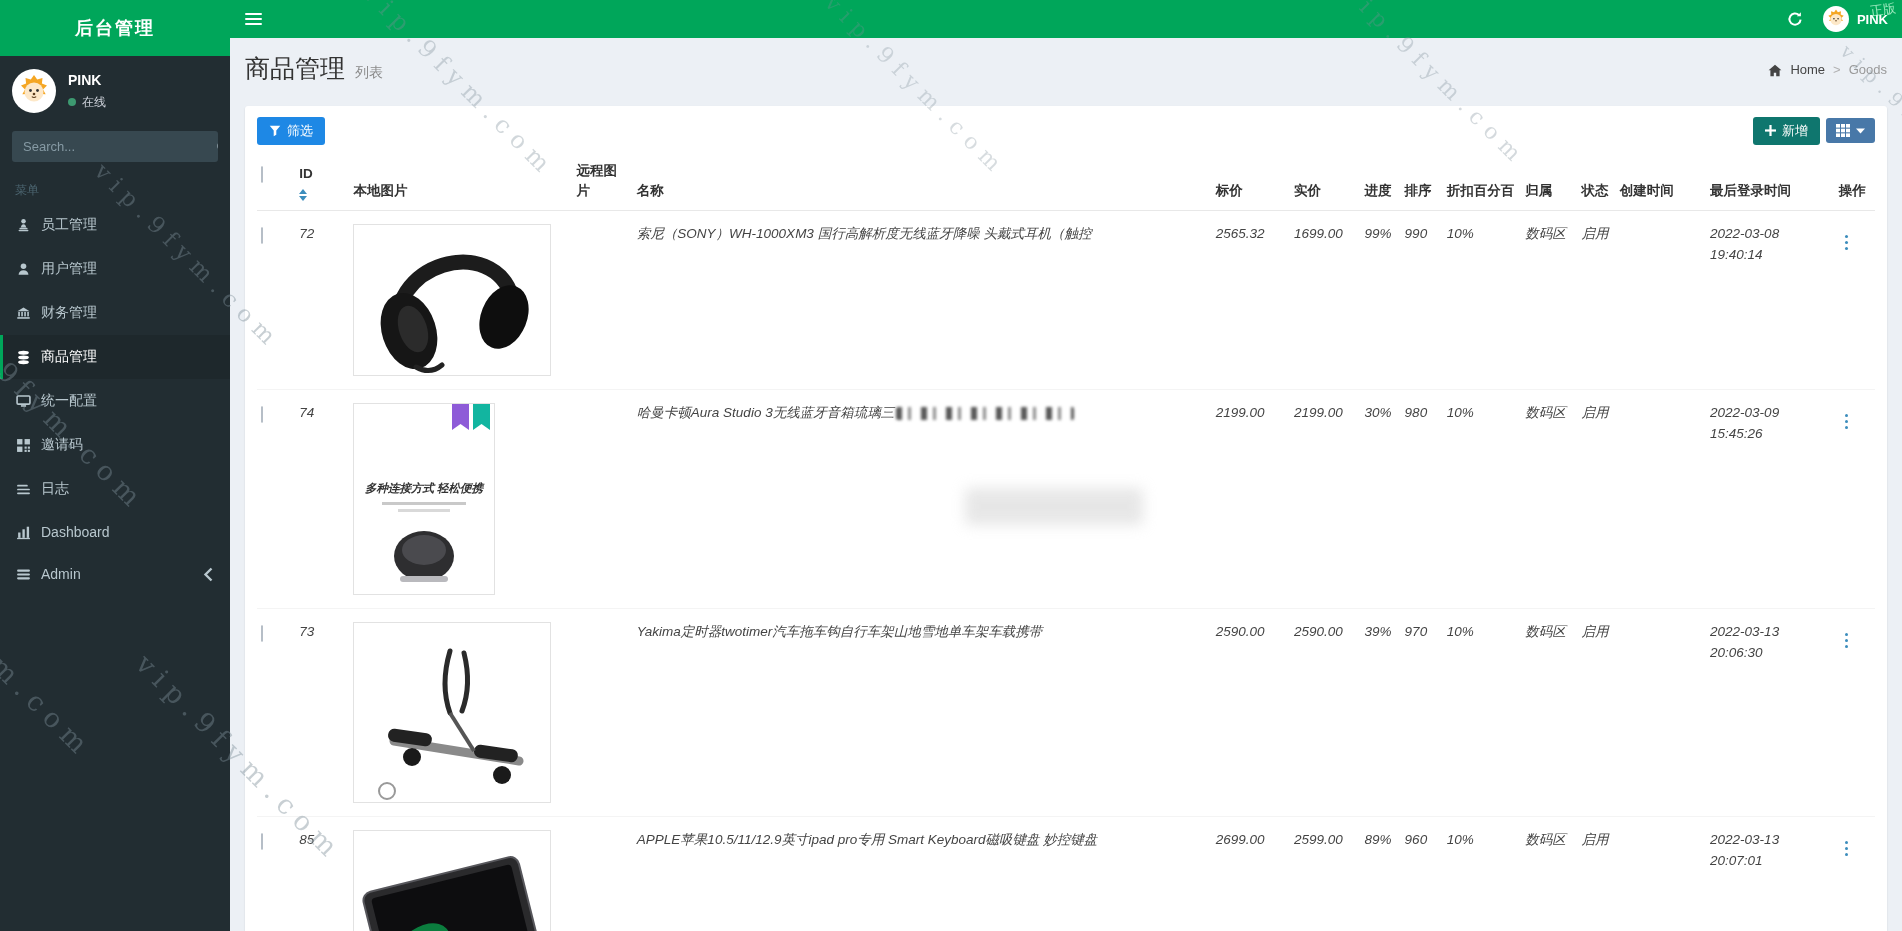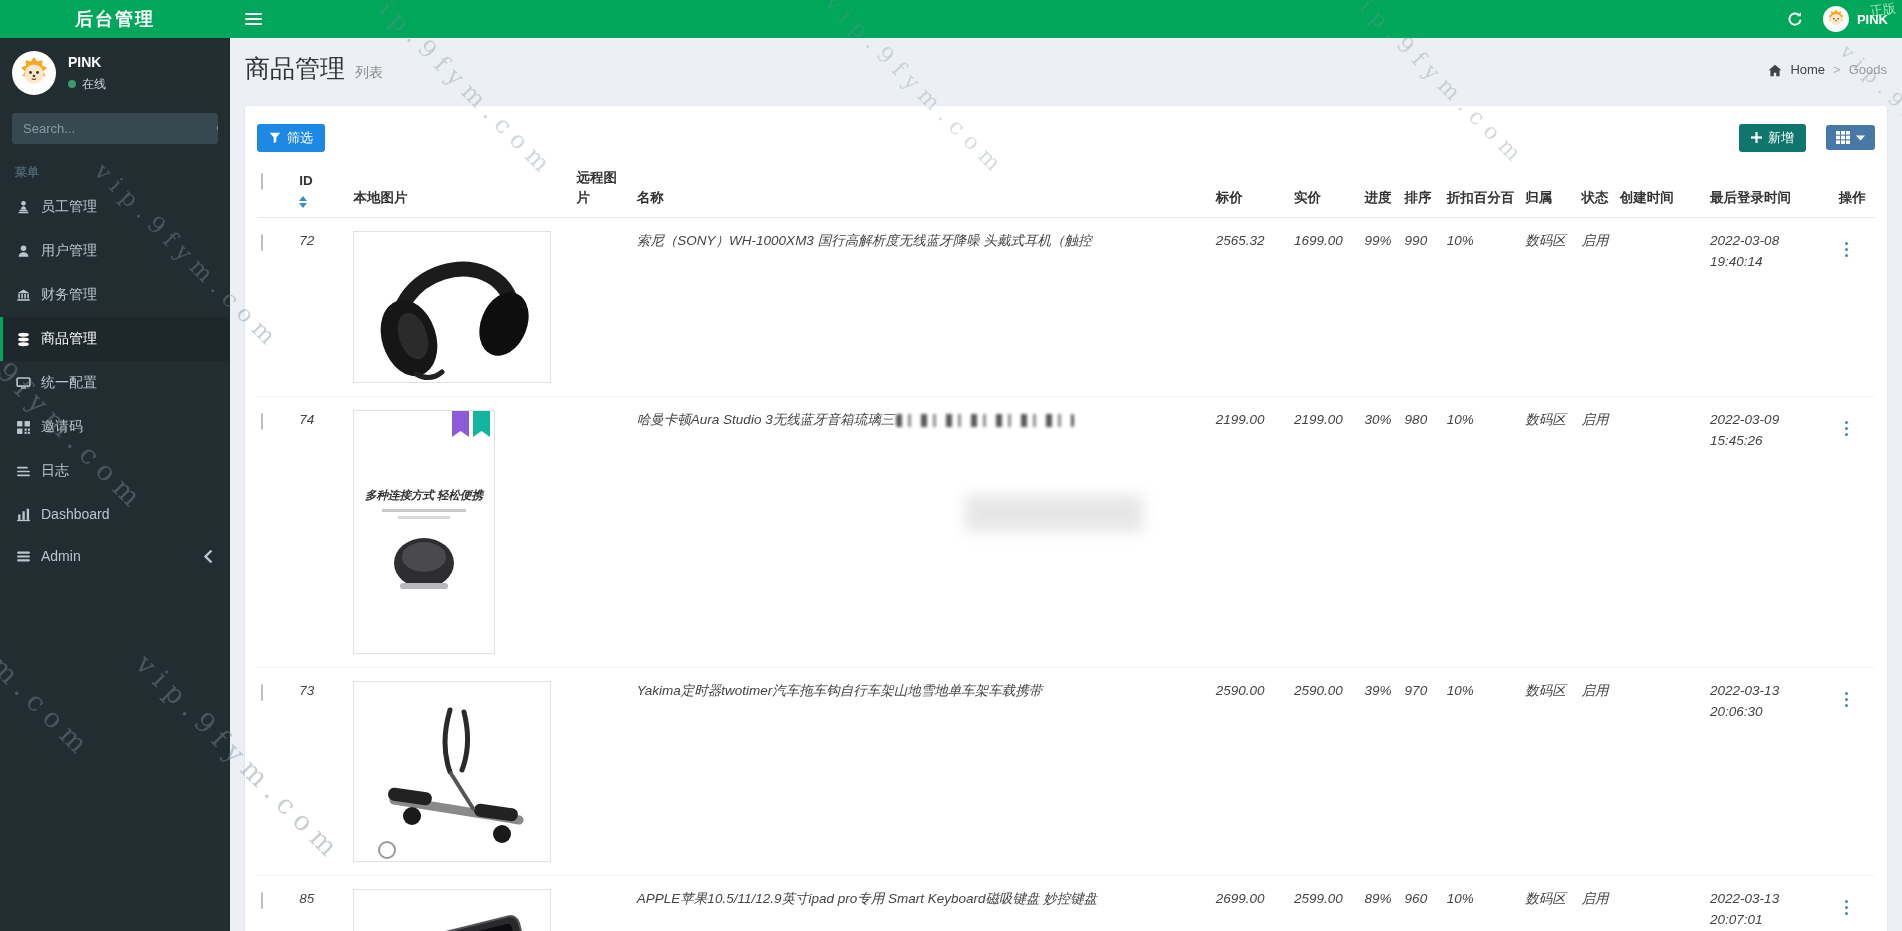--- a/index.html
+++ b/index.html
@@ -5,33 +5,33 @@
   * { box-sizing: border-box; }
   html,body { margin:0; padding:0; }
   body {
     width:1902px; height:931px; overflow:hidden; position:relative;
     font-family:"Liberation Sans","DejaVu Sans",sans-serif;
     background:#ecf0f5;
   }
 
   
   .sidebar { position:absolute; left:0; top:0; width:230px; height:100%; background:#222d32; z-index:3; }
-  .logo { height:38px; background:#00a65a; color:#fff; font-weight:bold; font-size:18px;
+  .logo { height:56px; background:#00a65a; color:#fff; font-weight:bold; font-size:18px;
           display:flex; align-items:center; justify-content:center; letter-spacing:2px; }
   .user-panel { display:flex; align-items:center; gap:12px; padding:13px 12px 14px; }
   .avatar-lg { width:44px; height:44px; flex:none; }
   .avatar-sm { width:26px; height:26px; flex:none; }
   .user-name { color:#fff; font-weight:bold; font-size:14px; }
   .user-status { color:#d2d6de; font-size:12px; display:flex; align-items:center; gap:6px; margin-top:6px; }
   .status-dot { width:8px; height:8px; border-radius:50%; background:#3d9970; }
   .search-row { margin:4px 12px 8px; display:flex; background:#374850; border-radius:3px; overflow:hidden; }
   .search-input { flex:1; background:transparent; border:0; outline:0; color:#ccc; padding:8px 11px; font-size:13px; font-family:inherit; }
   .search-input::placeholder { color:#869aa4; }
   .search-btn { width:34px; background:transparent; border:0; color:#96a5ad; display:flex; align-items:center; justify-content:center; cursor:pointer; }
-  .menu-label { color:#4b646f; font-size:12px; padding:12px 15px 4px;font-weight:bold; }
+  .menu-label { color:#4b646f; font-size:12px; padding:12px 15px 4px; }
   .menu { display:flex; flex-direction:column; }
   .menu a { display:flex; align-items:center; gap:10px; color:#b8c7ce; font-size:14px;
             padding:13px 14px 13px 13px; border-left:3px solid transparent; text-decoration:none; }
   .menu a.active { background:#1e282c; color:#fff; border-left-color:#00a65a; }
   .menu svg { width:15px; height:15px; flex:none; fill:currentColor; }
   .chev { margin-left:auto; display:flex; }
 
   
   .navbar { position:absolute; left:230px; right:0; top:0; height:38px; background:#00a65a;
             display:flex; align-items:center; z-index:2; }
@@ -47,21 +47,21 @@
   .page-title { font-size:25px; color:#333; font-weight:500; }
   .page-sub { font-size:14px; color:#8a8a8a; margin-left:10px; }
   .breadcrumb { margin-left:auto; font-size:13px; color:#444; display:flex; align-items:flex-end; gap:8px; }
   .breadcrumb svg { fill:#444; }
   .crumb-home { color:#444; cursor:pointer; }
   .crumb-sep { color:#b0b0b0; }
   .crumb-current { color:#999; }
 
   .card { margin-top:14px; background:#fff; border-radius:3px; box-shadow:0 1px 2px rgba(0,0,0,.13);
           padding:11px 12px; height:835px; position:relative; overflow:hidden; }
-  .card-toolbar { display:flex; align-items:center; gap:20px;margin-top:7px; }
+  .card-toolbar { display:flex; align-items:center; gap:6px; }
   .btn { border:0; border-radius:3px; color:#fff; font-size:13px; display:inline-flex; align-items:center;
          gap:6px; padding:6px 12px; cursor:pointer; font-family:inherit; line-height:1.2; }
   .btn svg { fill:#fff; }
   .btn-filter { background:#1e88e5; }
   .btn-add { background:#0f766e; margin-left:auto; }
   .btn-view { background:#4878a8; padding:6px 10px; }
 
   table { width:100%; border-collapse:collapse; table-layout:fixed; margin-top:12px; }
   th { vertical-align:bottom; text-align:left; font-size:13.5px; color:#333; padding:4px 4px 9px;
        border-bottom:1px solid #e8e8e8; font-weight:bold; line-height:1.5; }
@@ -70,21 +70,21 @@
   td.cb-cell { padding-top:15px; }
 
   .checkbox { width:14px; height:14px; border:1px solid #b6bec7; border-radius:2px; background:#fff; cursor:pointer; }
   .sort { display:flex; flex-direction:column; gap:2px; margin-top:5px; cursor:pointer; width:9px; }
   .sort i { width:0; height:0; border-left:4.5px solid transparent; border-right:4.5px solid transparent; }
   .sort .up { border-bottom:5px solid #3c8dbc; }
   .sort .down { border-top:5px solid #3c8dbc; }
 
   .imgbox { border:1px solid #e2e2e2; background:#fff; display:block; overflow:hidden; cursor:pointer; }
   .img-r1 { width:198px; height:152px; }
-  .img-r2 { width:142px; height:244px; }
+  .img-r2 { width:142px; height:192px; }
   .img-r3 { width:198px; height:181px; }
   .img-r4 { width:198px; height:150px; }
 
   .kebab { display:inline-flex; flex-direction:column; gap:2.5px; cursor:pointer; padding:3px 6px; }
   .kebab i { width:3.5px; height:3.5px; border-radius:50%; background:#3c8dbc; }
 
   .name-cell { position:relative; padding-right:20px; }
   .smudge { display:inline-block; vertical-align:middle; width:178px; height:13px; margin-left:2px; border-radius:2px;
     background:repeating-linear-gradient(90deg, rgba(45,45,45,.8) 0 6px, rgba(45,45,45,0) 6px 12px,
       rgba(45,45,45,.55) 12px 15px, rgba(45,45,45,0) 15px 25px);

